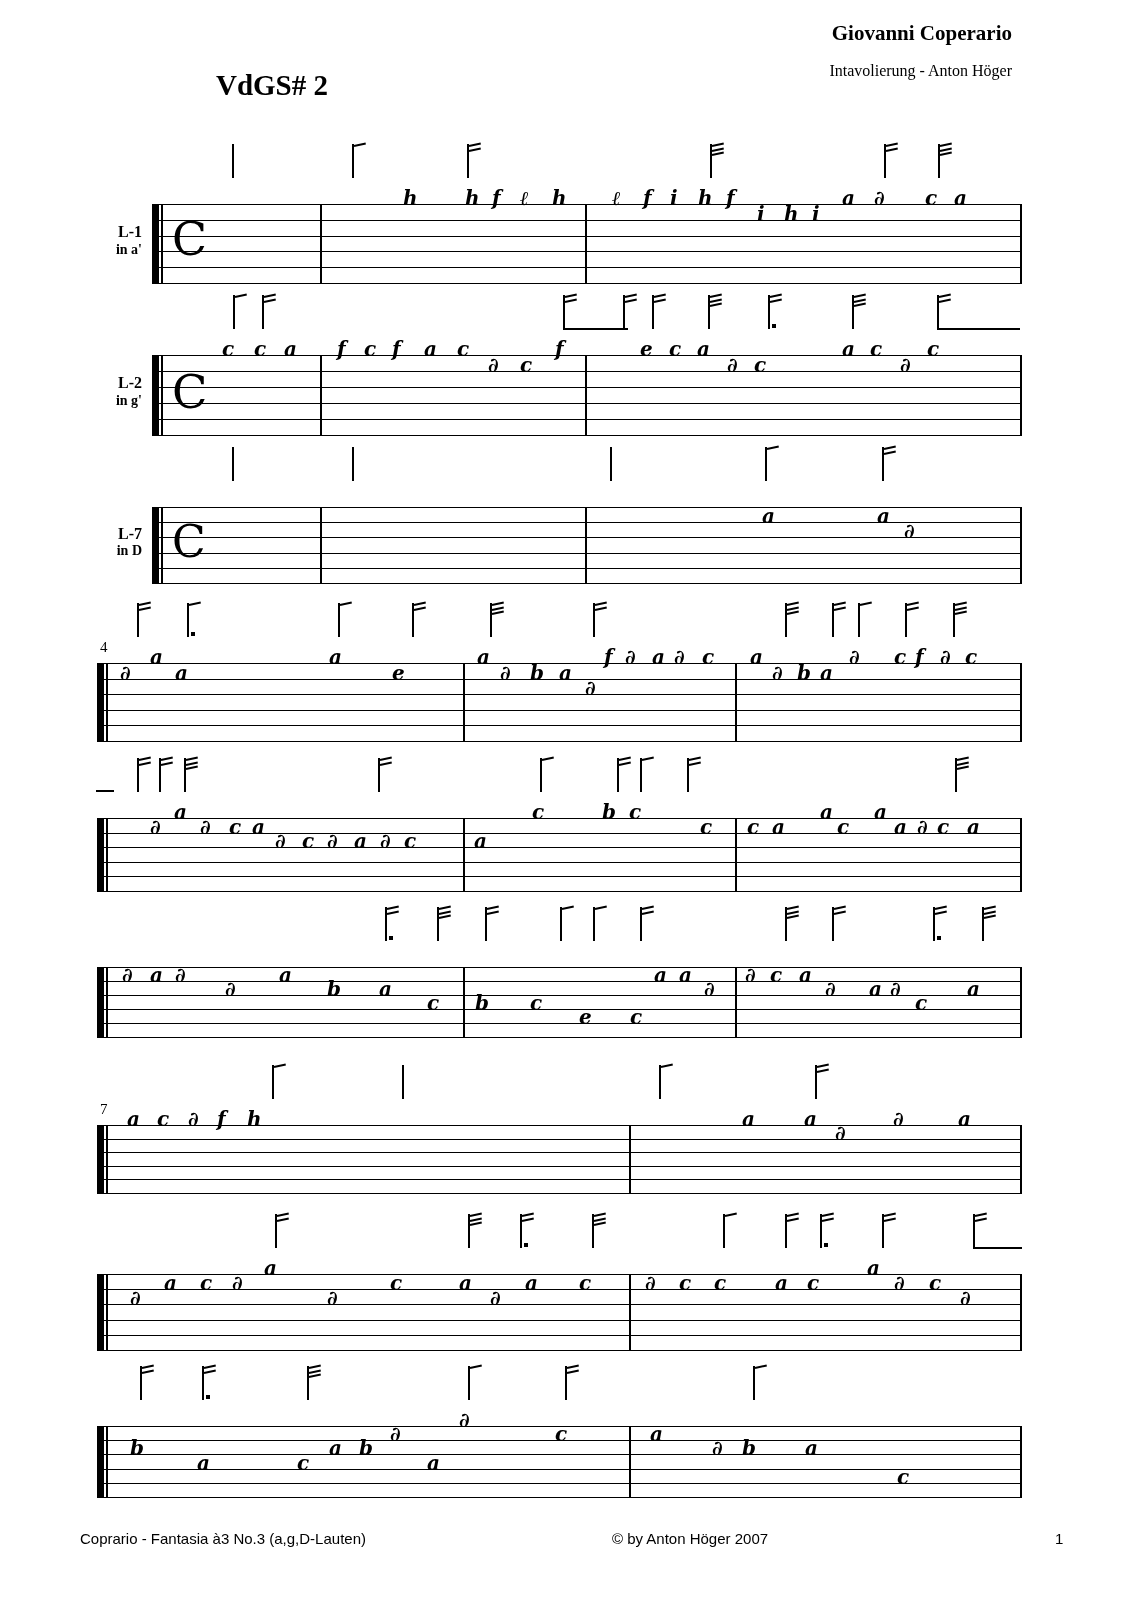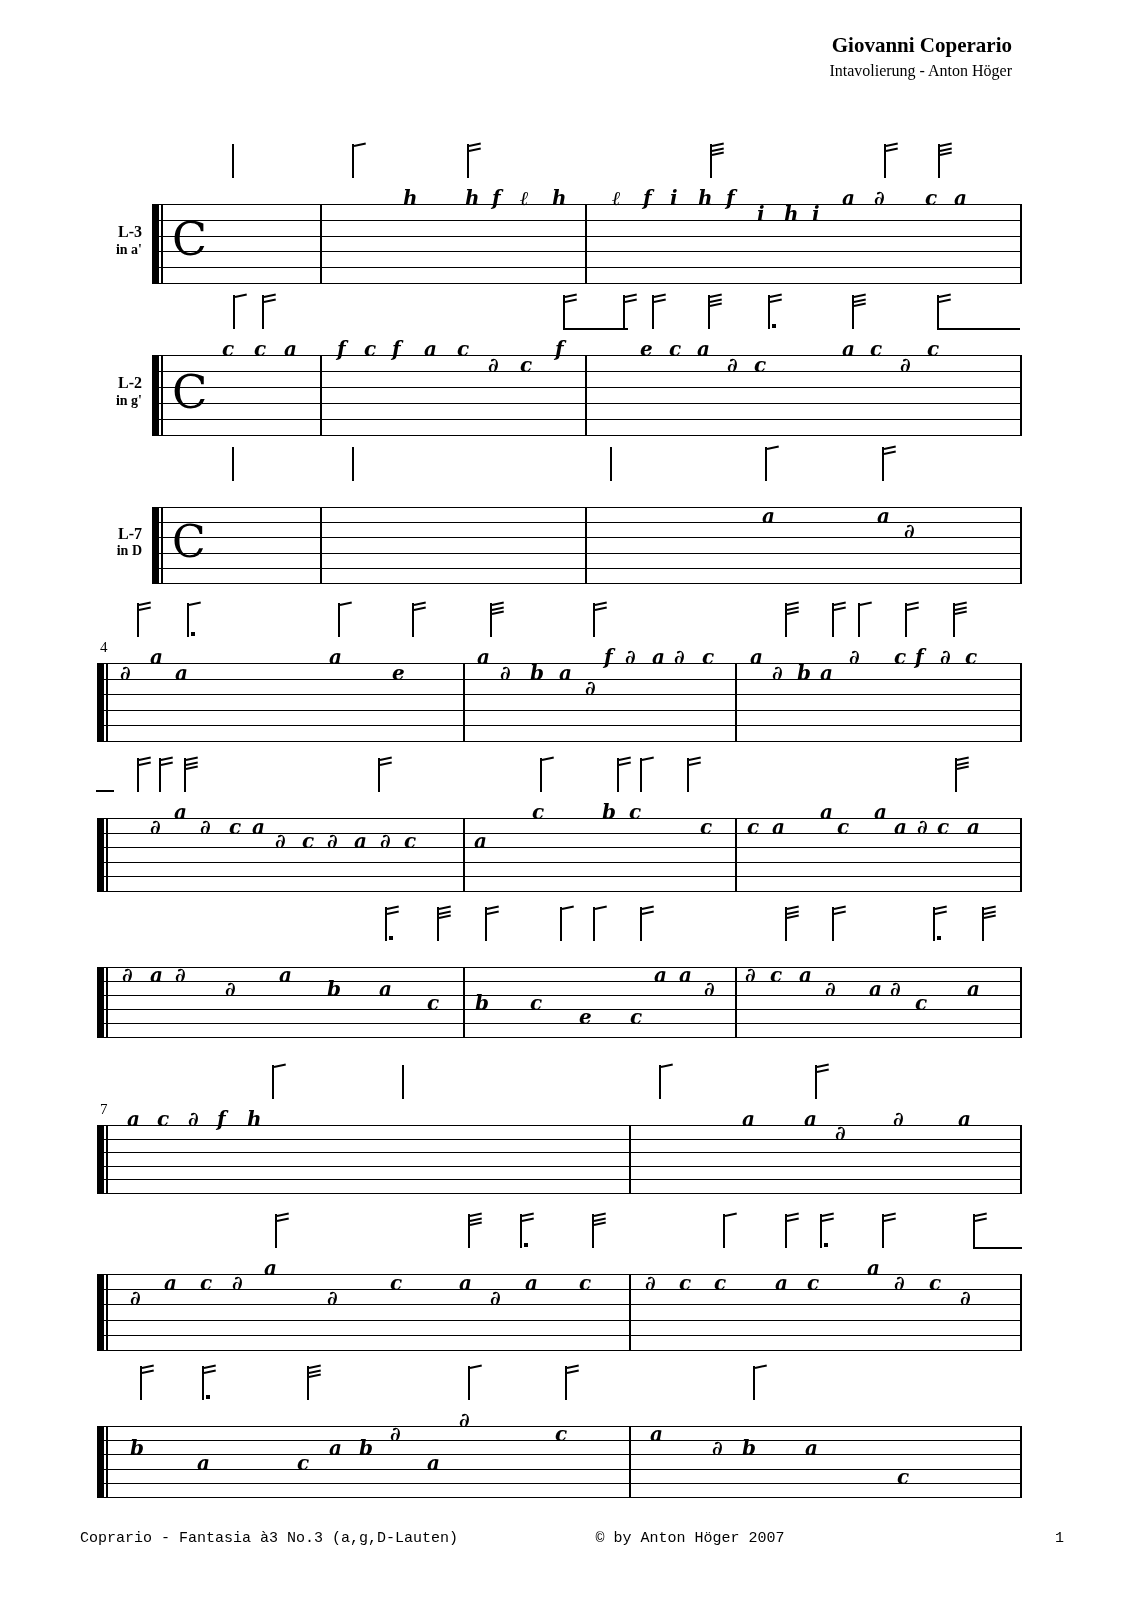--- a/index.html
+++ b/index.html
@@ -2,51 +2,52 @@
 <html><head>
 <meta charset="utf-8">
 <style>
   html,body{margin:0;padding:0;background:#fff;}
   .page{position:relative;width:1131px;height:1600px;background:#ffffff;color:#000;
         font-family:"Liberation Serif",serif;overflow:hidden;}
   .title1{position:absolute;left:122px;top:33px;width:300px;text-align:center;
           font-size:29px;font-weight:bold;}
   .title2{position:absolute;left:122px;top:69px;width:300px;text-align:center;
           font-size:29px;font-weight:bold;}
-  .composer{position:absolute;left:690px;top:33px;width:322px;text-align:right;
+  .composer{position:absolute;left:690px;top:21px;width:322px;text-align:right;
             font-size:21px;font-weight:bold;}
   .subtitle{position:absolute;left:690px;top:62px;width:322px;text-align:right;
             font-size:16px;}
-  .footer{position:absolute;top:1530px;font-family:Liberation Mono, monospace;
+  .footer{position:absolute;top:1530px;font-family:Liberation Sans, sans-serif;
           font-size:15px;}
   .f-left{left:80px;}
   .f-center{left:560px;width:260px;text-align:center;}
   .f-right{left:1055px;}
 </style>
 </head>
 <body>
 
 <div class="page">
+  <div class="title2">VdGS# 2</div>
   <div class="composer">Giovanni Coperario</div>
   <div class="subtitle">Intavolierung - Anton Höger</div>
 
   <div id="score">
       <div style="position: absolute; left: 152px; top: 204px; width: 870px; height: 1px; background: rgb(0, 0, 0);"></div>
       <div style="position: absolute; left: 152px; top: 219.8px; width: 870px; height: 1px; background: rgb(0, 0, 0);"></div>
       <div style="position: absolute; left: 152px; top: 235.6px; width: 870px; height: 1px; background: rgb(0, 0, 0);"></div>
       <div style="position: absolute; left: 152px; top: 251.4px; width: 870px; height: 1px; background: rgb(0, 0, 0);"></div>
       <div style="position: absolute; left: 152px; top: 267.2px; width: 870px; height: 1px; background: rgb(0, 0, 0);"></div>
       <div style="position: absolute; left: 152px; top: 283px; width: 870px; height: 1px; background: rgb(0, 0, 0);"></div>
       <div style="position: absolute; left: 152px; top: 204px; width: 7px; height: 80px; background: rgb(0, 0, 0);"></div>
       <div style="position: absolute; left: 161px; top: 204px; width: 2px; height: 80px; background: rgb(0, 0, 0);"></div>
       <div style="position: absolute; left: 320px; top: 204px; width: 1.5px; height: 80px; background: rgb(0, 0, 0);"></div>
       <div style="position: absolute; left: 585px; top: 204px; width: 1.5px; height: 80px; background: rgb(0, 0, 0);"></div>
       <div style="position: absolute; left: 1020px; top: 204px; width: 2px; height: 80px; background: rgb(0, 0, 0);"></div>
       <div style="position: absolute; left: 172px; top: 217.43px; line-height: 1; font-family: &quot;DejaVu Serif&quot;, serif; font-size: 45.82px;">C</div>
-      <div style="position: absolute; left: 50px; top: 222.96px; width: 92px; text-align: right; font-weight: bold; font-size: 16px; line-height: 1.1; font-family: &quot;Liberation Serif&quot;, serif;">L-3</div>
+      <div style="position: absolute; left: 50px; top: 222.96px; width: 92px; text-align: right; font-weight: bold; font-size: 16px; line-height: 1.1; font-family: &quot;Liberation Serif&quot;, serif;">L-1</div>
       <div style="position: absolute; left: 50px; top: 241.92px; width: 92px; text-align: right; font-weight: bold; font-size: 14px; line-height: 1.1; font-family: &quot;Liberation Serif&quot;, serif;">in a'</div>
       <div style="position: absolute; left: 232px; top: 144px; width: 2px; height: 34px; background: rgb(0, 0, 0);"></div>
       <div style="position: absolute; left: 352px; top: 144px; width: 2px; height: 34px; background: rgb(0, 0, 0);"></div>
       <div style="position: absolute; left: 353.5px; top: 145px; width: 12px; height: 2px; background: rgb(0, 0, 0); transform: rotate(-12deg); transform-origin: left center;"></div>
       <div style="position: absolute; left: 467px; top: 144px; width: 2px; height: 34px; background: rgb(0, 0, 0);"></div>
       <div style="position: absolute; left: 468.5px; top: 145px; width: 12px; height: 2px; background: rgb(0, 0, 0); transform: rotate(-12deg); transform-origin: left center;"></div>
       <div style="position: absolute; left: 468.5px; top: 149.6px; width: 12px; height: 2px; background: rgb(0, 0, 0); transform: rotate(-12deg); transform-origin: left center;"></div>
       <div style="position: absolute; left: 710px; top: 144px; width: 2px; height: 34px; background: rgb(0, 0, 0);"></div>
       <div style="position: absolute; left: 711.5px; top: 145px; width: 12px; height: 2px; background: rgb(0, 0, 0); transform: rotate(-12deg); transform-origin: left center;"></div>
       <div style="position: absolute; left: 711.5px; top: 149.6px; width: 12px; height: 2px; background: rgb(0, 0, 0); transform: rotate(-12deg); transform-origin: left center;"></div>

